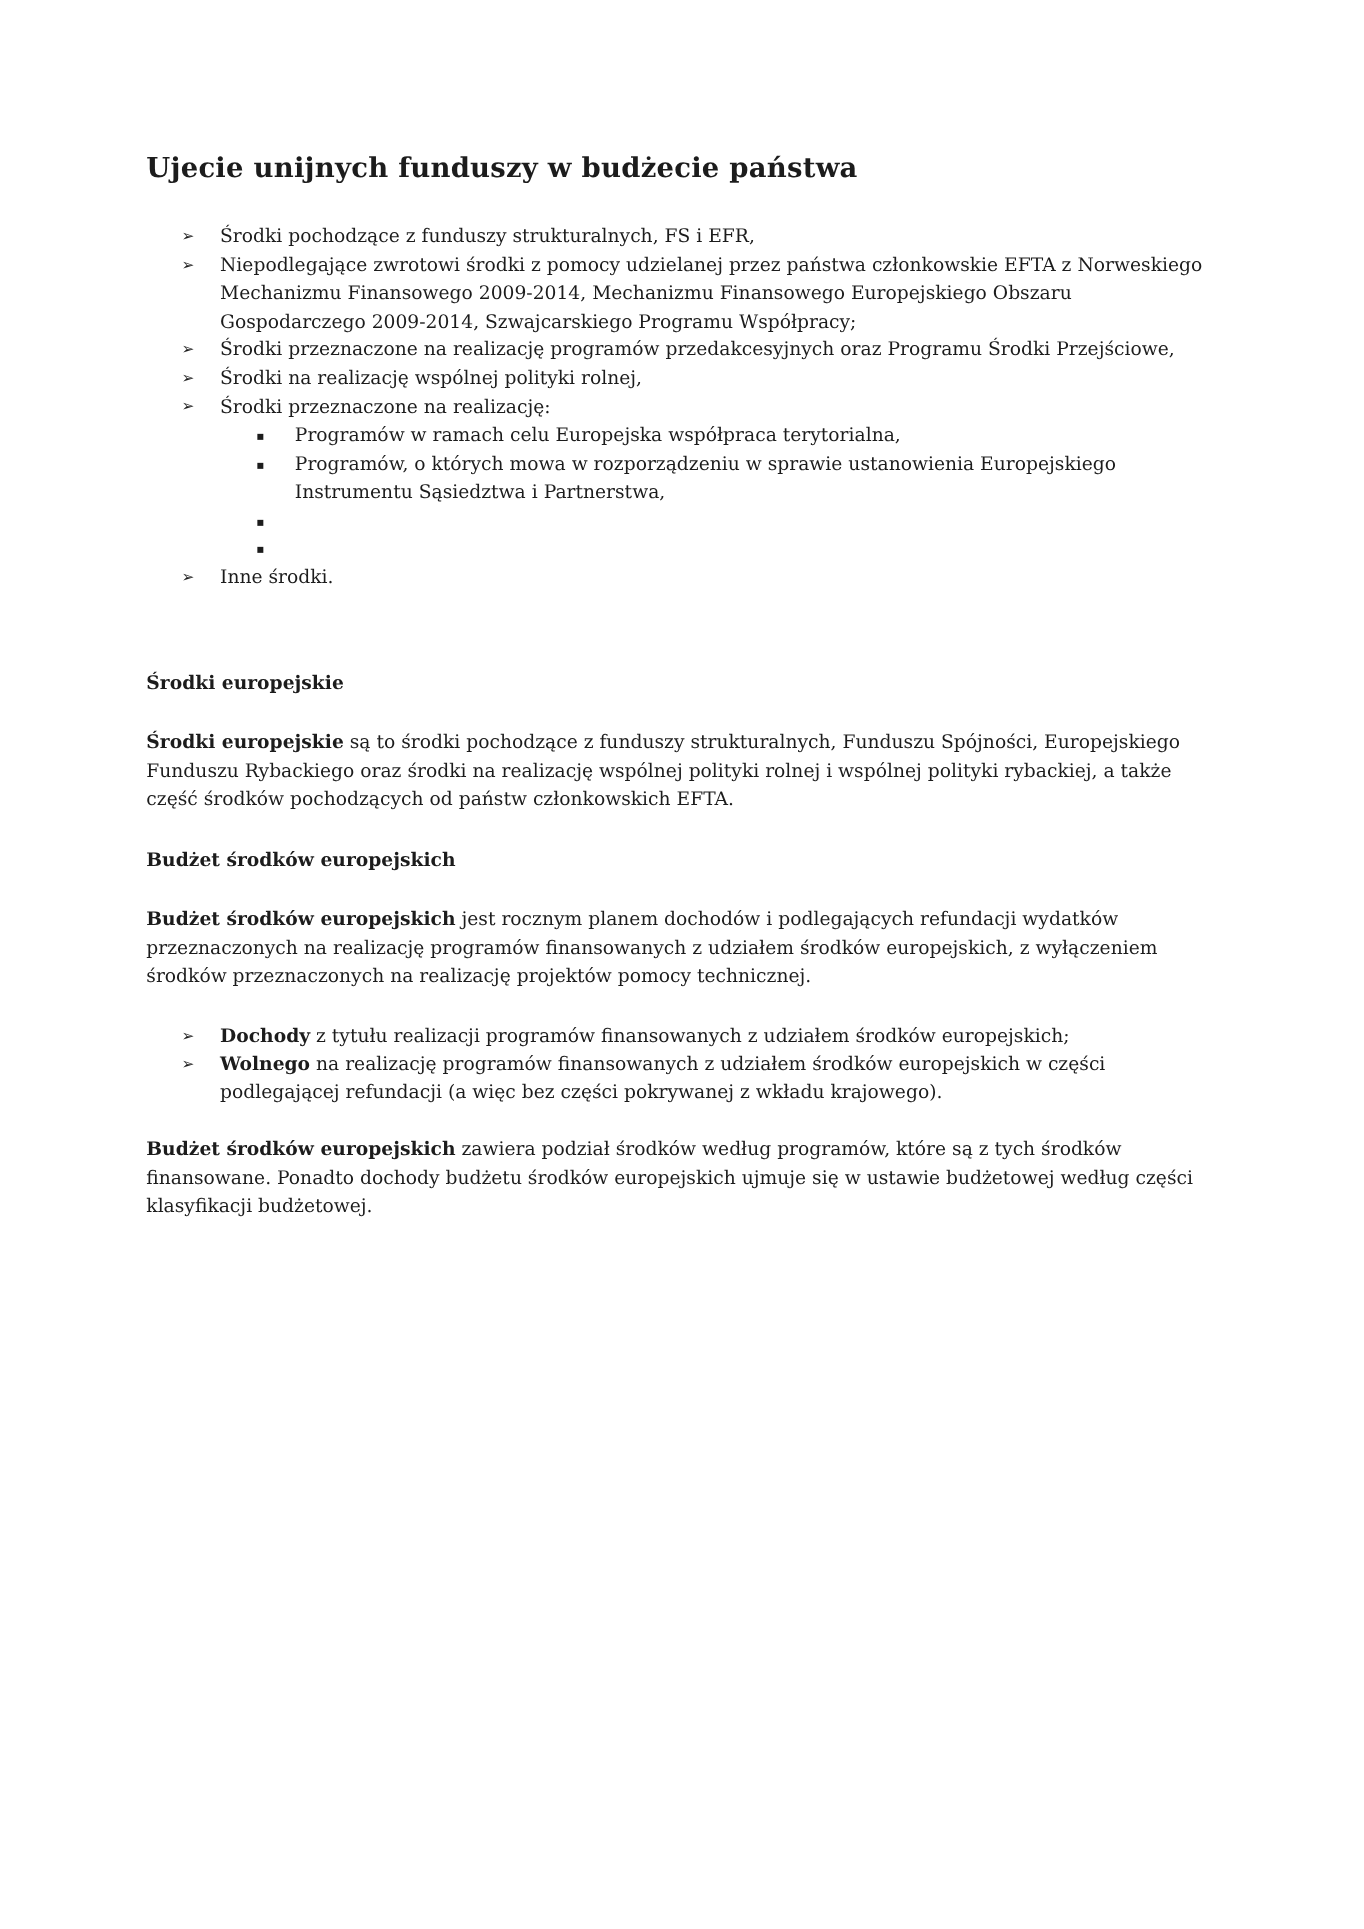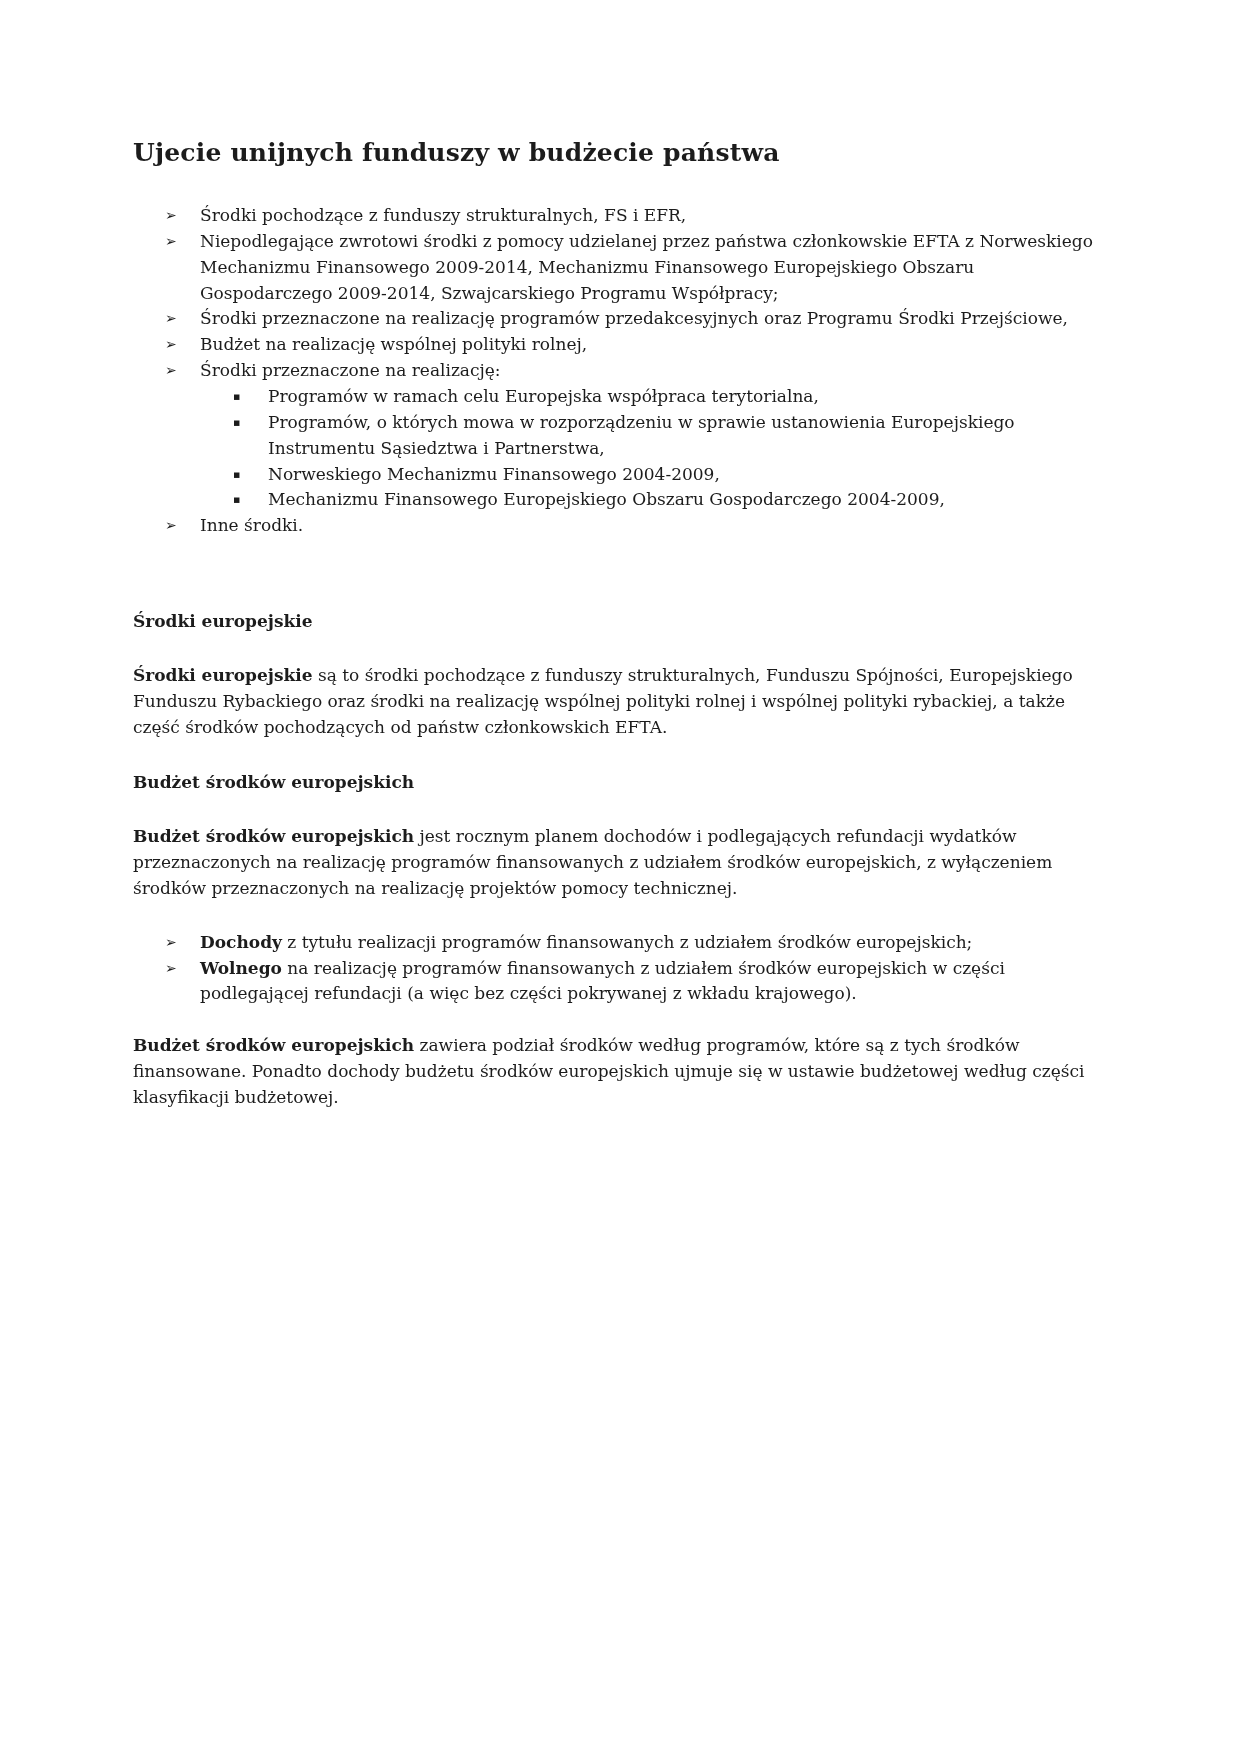--- a/index.html
+++ b/index.html
@@ -97,46 +97,44 @@
       <span class="li-text">Niepodlegające zwrotowi środki z pomocy udzielanej przez państwa członkowskie EFTA z Norweskiego Mechanizmu Finansowego 2009-2014, Mechanizmu Finansowego Europejskiego Obszaru Gospodarczego 2009-2014, Szwajcarskiego Programu Współpracy;</span>
     </div>
 
     <div class="li">
       <span class="bullet">➢</span>
       <span class="li-text">Środki przeznaczone na realizację programów przedakcesyjnych oraz Programu Środki Przejściowe,</span>
     </div>
 
     <div class="li">
       <span class="bullet">➢</span>
-      <span class="li-text">Budżet na realizację wspólnej polityki rolnej,</span>
+      <span class="li-text">Środki na realizację wspólnej polityki rolnej,</span>
     </div>
 
     <div class="li">
       <span class="bullet">➢</span>
       <span class="li-text">Środki przeznaczone na realizację:</span>
     </div>
 
     <div class="li sub">
       <span class="bullet">▪</span>
       <span class="li-text">Programów w ramach celu Europejska współpraca terytorialna,</span>
     </div>
 
     <div class="li sub">
       <span class="bullet">▪</span>
       <span class="li-text">Programów, o których mowa w rozporządzeniu w sprawie ustanowienia Europejskiego Instrumentu Sąsiedztwa i Partnerstwa,</span>
     </div>
 
     <div class="li sub">
       <span class="bullet">▪</span>
-      <span class="li-text">Norweskiego Mechanizmu Finansowego 2004-2009,</span>
     </div>
 
     <div class="li sub">
       <span class="bullet">▪</span>
-      <span class="li-text">Mechanizmu Finansowego Europejskiego Obszaru Gospodarczego 2004-2009,</span>
     </div>
 
     <div class="li">
       <span class="bullet">➢</span>
       <span class="li-text">Inne środki.</span>
     </div>
 
   </div>
 
   <div class="gap-xl"></div>

